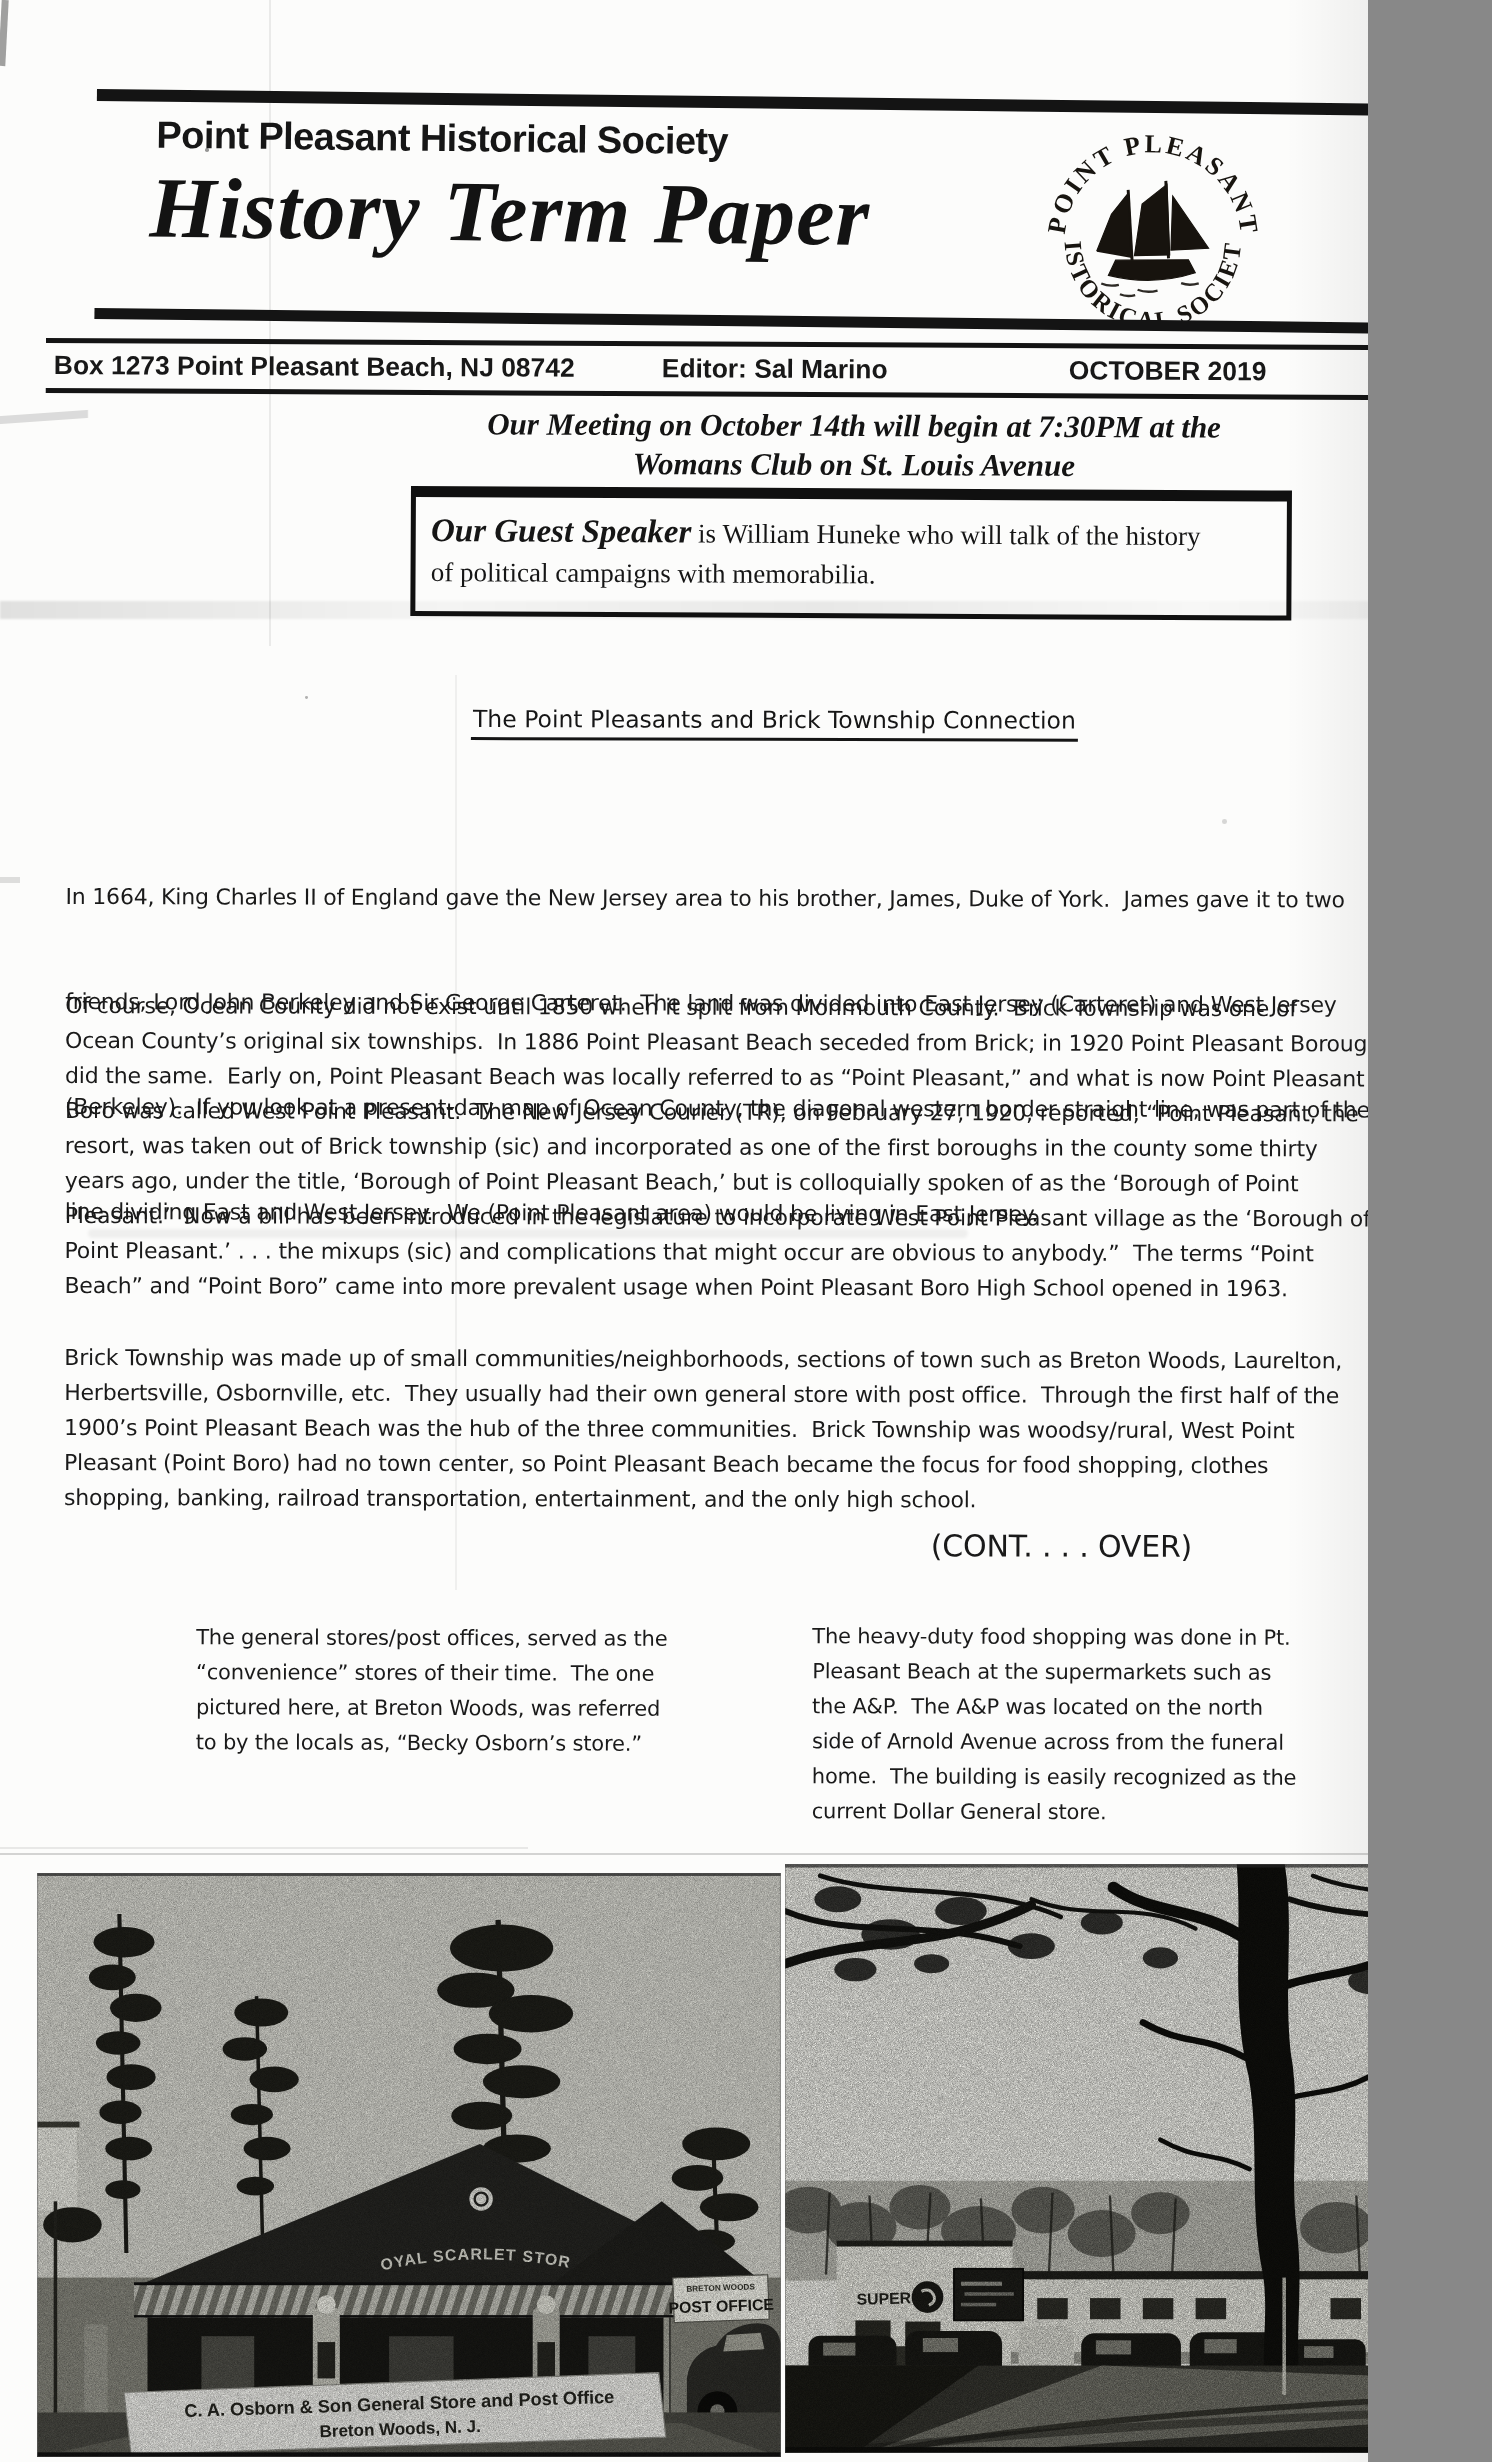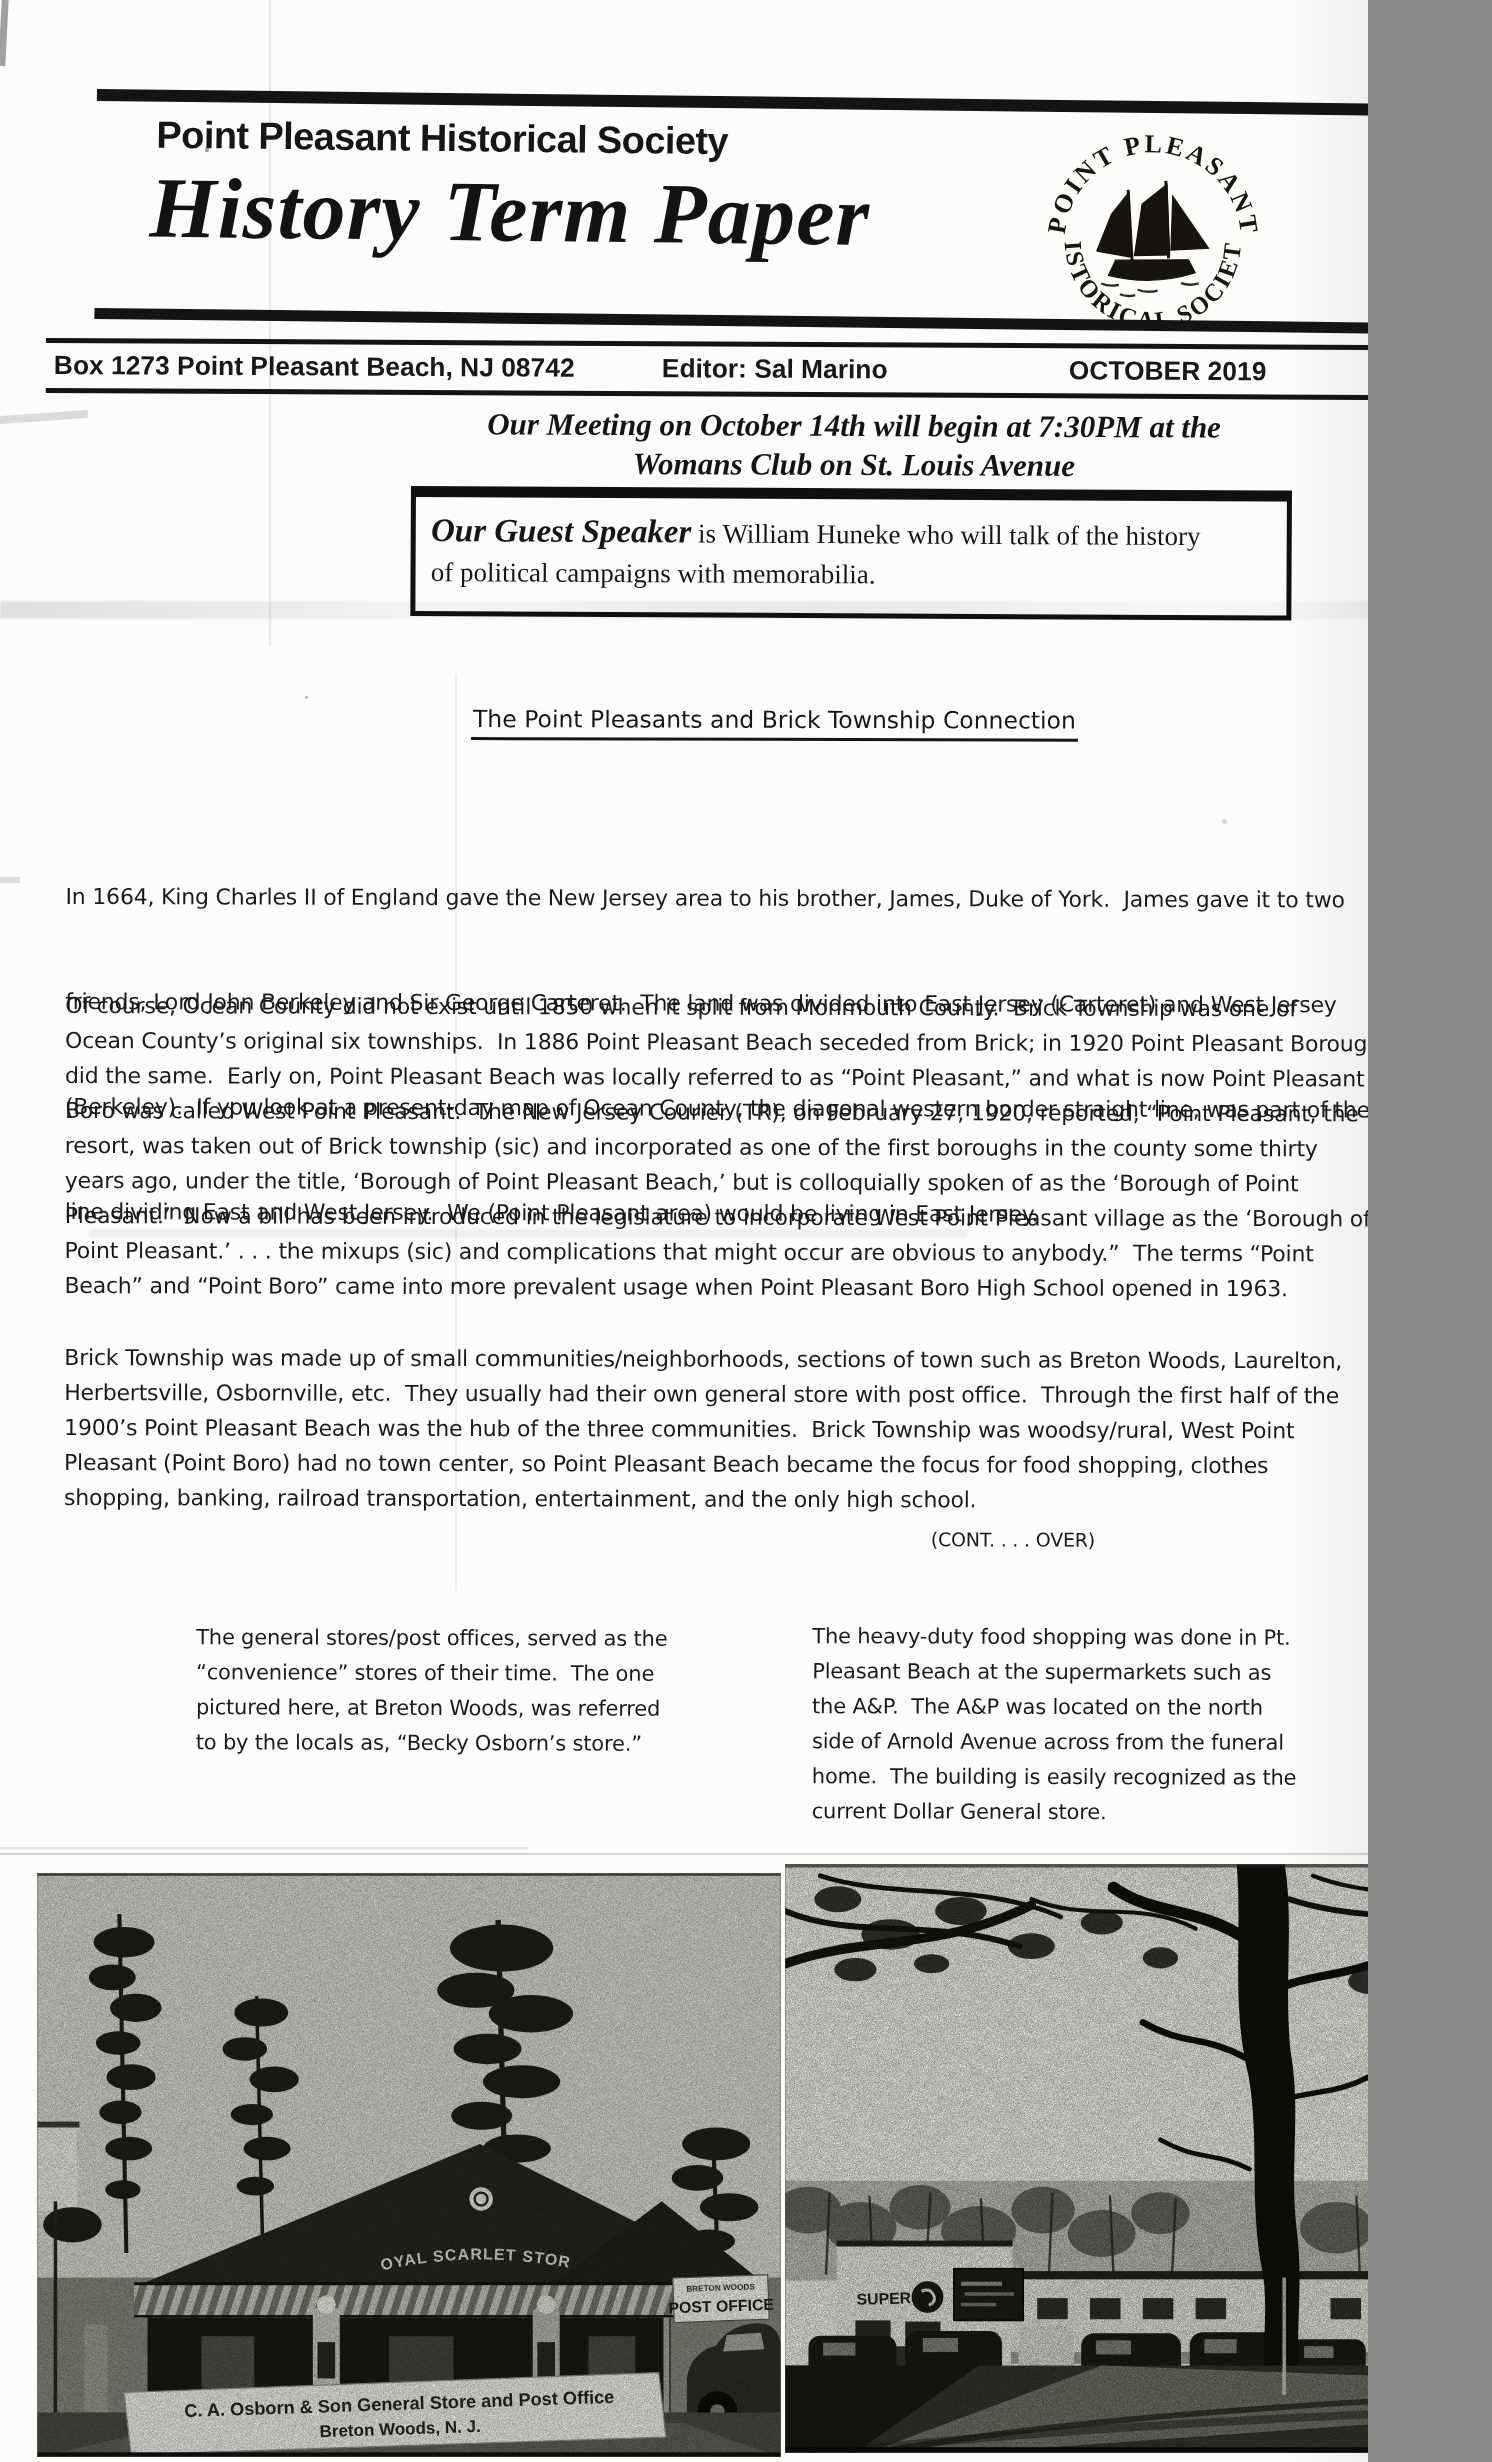--- a/index.html
+++ b/index.html
@@ -50,21 +50,21 @@
   .gb-line2{margin-top:8.2px;}
   
   .article{position:absolute;left:0;top:0;width:1493px;transform:rotate(.15deg);transform-origin:66px 704px;}
   .headline{position:absolute;left:446px;top:704px;width:657px;text-align:center;font-size:23.5px;color:#161616;}
   .headline span{border-bottom:3.5px solid #151515;padding:0 2.3px 3.5px;}
   .para{position:absolute;left:66px;font-size:22px;letter-spacing:-0.2px;line-height:35px;white-space:pre;color:#1a1a1a;}
   .p1{top:809px;}
   .p2{top:988px;}
   .p3{top:1340px;}
   .u{text-decoration-thickness:1.8px;text-underline-offset:4.1px;}
-  .cont{position:absolute;left:933px;top:1526px;font-size:19px;letter-spacing:-0.2px;color:#1a1a1a;}
+  .cont{position:absolute;left:933px;top:1526px;font-size:30px;letter-spacing:-0.2px;color:#1a1a1a;}
   
   .col{position:absolute;font-size:21px;letter-spacing:-0.2px;line-height:35px;white-space:pre;color:#1a1a1a;transform:rotate(.2deg);}
   .col-left{left:196px;top:1621px;}
   .col-right{left:812px;top:1620px;}
   
   .photoL{position:absolute;left:37px;top:1873px;}
   .photoR{position:absolute;left:785px;top:1864px;}
 </style>
 </head>
 <body>

